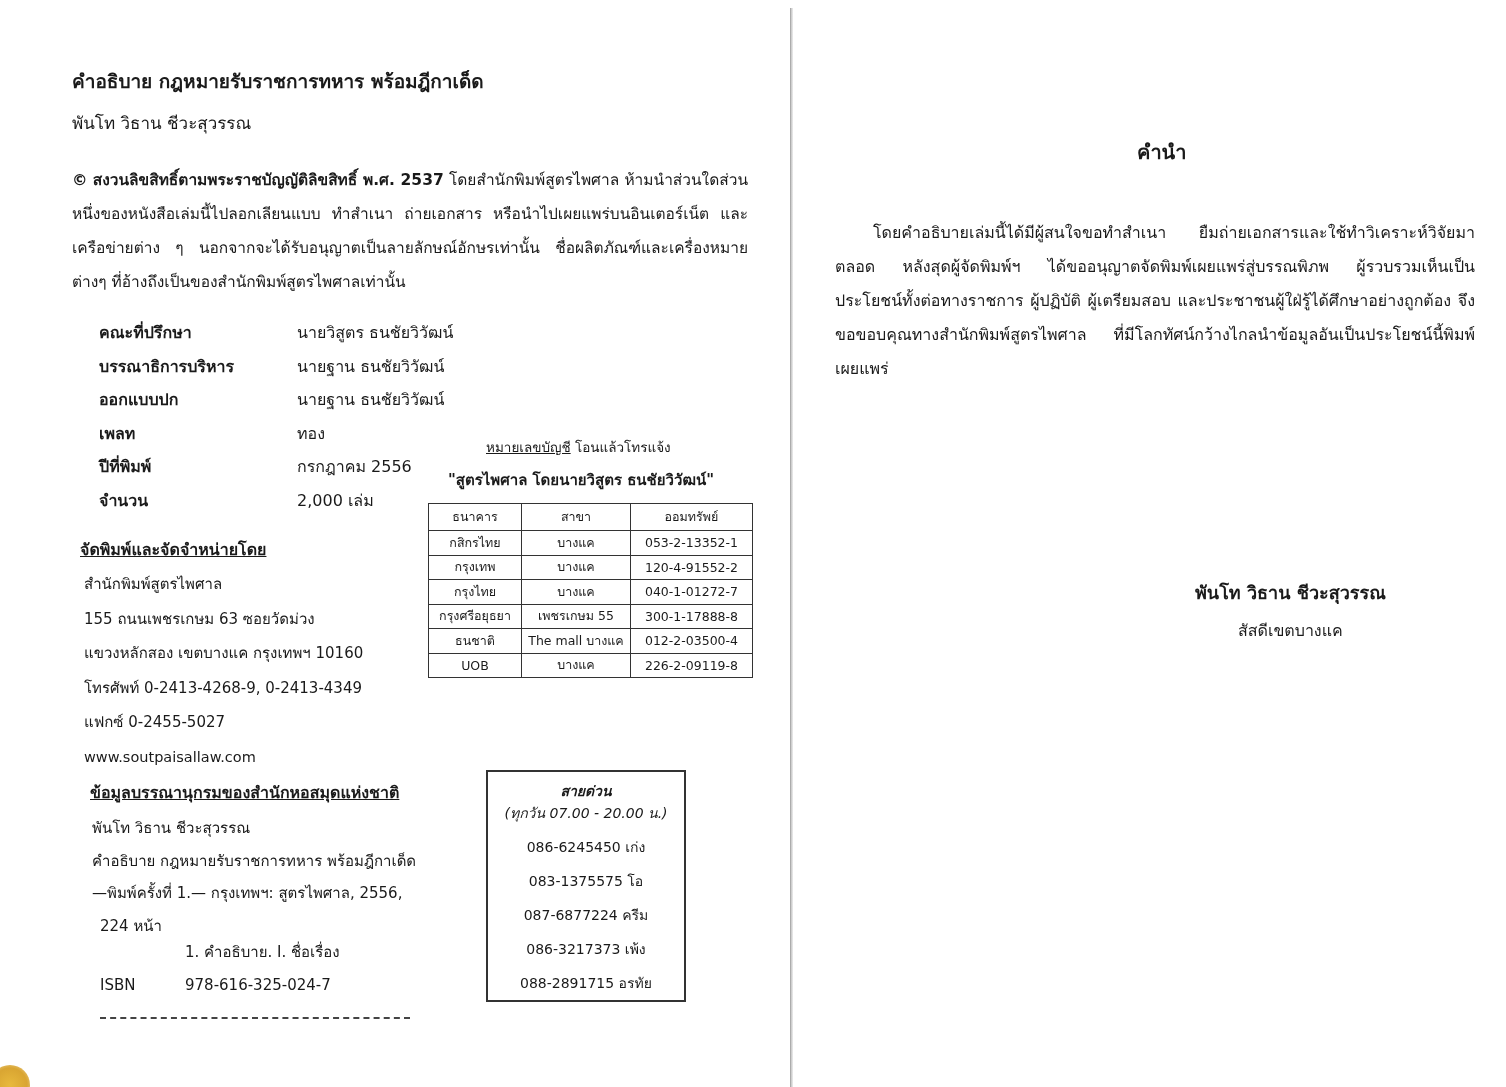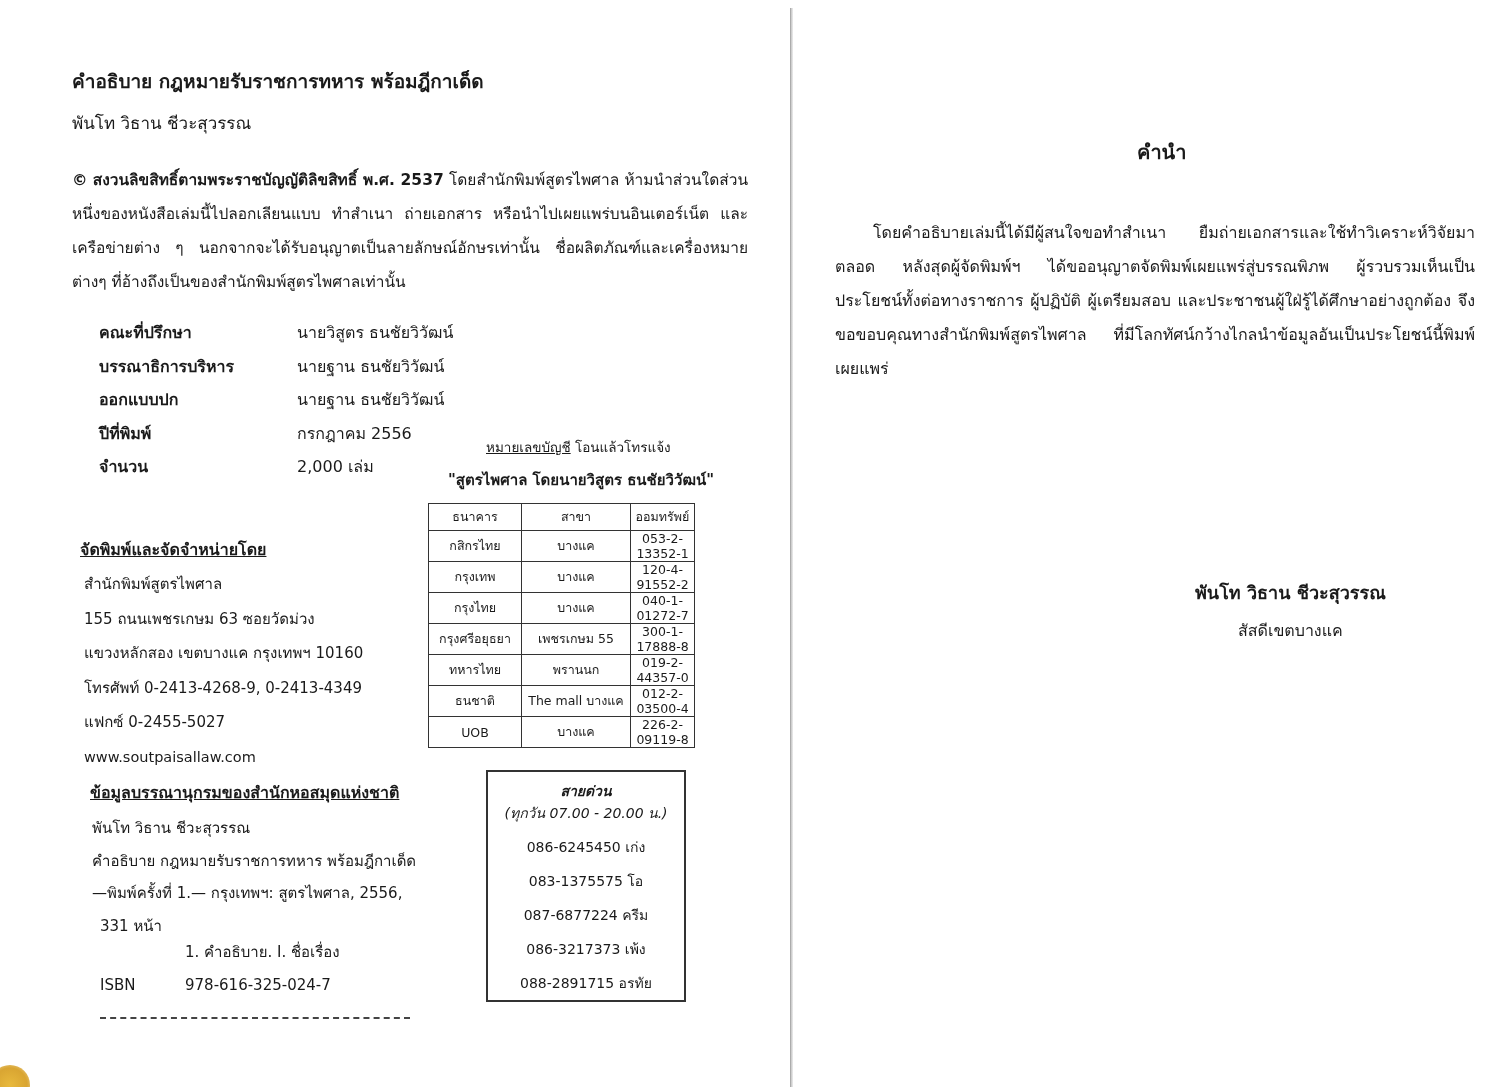--- a/index.html
+++ b/index.html
@@ -31,21 +31,21 @@
   .credits { left: 78px; top: 316px; font-size: 16px; }
   .credit-row { display: flex; height: 33.5px; align-items: center; }
   .credit-label { width: 198px; font-weight: bold; margin-left: 21px; }
   .credit-value { }
 
   .acct-title { left: 486px; top: 436px; font-size: 13.5px; }
   .acct-title .u { text-decoration: underline; }
   .acct-name { left: 448px; top: 468px; font-size: 15px; font-weight: bold; }
 
   table.bank {
-    position: absolute; left: 428px; top: 503px; width: 267px;
+    position: absolute; left: 428px; top: 503px; width: 325px;
     border-collapse: collapse; font-size: 12.5px; border: 1.5px solid #222;
   }
   table.bank td, table.bank th {
     border: 1px solid #333; height: 23.5px; padding: 0 4px; text-align: center; font-weight: normal;
   }
   table.bank th { height: 26px; }
   table.bank .c1 { width: 84px; }
   table.bank .c2 { width: 100px; }
 
   .pub-head { left: 80px; top: 537px; font-size: 16px; font-weight: bold; text-decoration: underline; text-align: right; }
@@ -98,20 +98,24 @@
   </div>
   <div class="credit-row">
     <span class="credit-label">บรรณาธิการบริหาร</span>
     <span class="credit-value">นายฐาน  ธนชัยวิวัฒน์</span>
   </div>
   <div class="credit-row">
     <span class="credit-label">ออกแบบปก</span>
     <span class="credit-value">นายฐาน  ธนชัยวิวัฒน์</span>
   </div>
   <div class="credit-row">
+    <span class="credit-label">เพลท</span>
+    <span class="credit-value">ทอง</span>
+  </div>
+  <div class="credit-row">
     <span class="credit-label">ปีที่พิมพ์</span>
     <span class="credit-value">กรกฎาคม  2556</span>
   </div>
   <div class="credit-row">
     <span class="credit-label">จำนวน</span>
     <span class="credit-value">2,000  เล่ม</span>
   </div>
 </div>
 
 <div class="abs acct-title">
@@ -138,25 +142,20 @@
   </tr>
   <tr>
     <td>กรุงไทย</td>
     <td>บางแค</td>
     <td>040-1-01272-7</td>
   </tr>
   <tr>
     <td>กรุงศรีอยุธยา</td>
     <td>เพชรเกษม  55</td>
     <td>300-1-17888-8</td>
-  </tr>
-  <tr>
-    <td>ทหารไทย</td>
-    <td>พรานนก</td>
-    <td>019-2-44357-0</td>
   </tr>
   <tr>
     <td>ธนชาติ</td>
     <td>The mall บางแค</td>
     <td>012-2-03500-4</td>
   </tr>
   <tr>
     <td>UOB</td>
     <td>บางแค</td>
     <td>226-2-09119-8</td>
@@ -172,21 +171,21 @@
   <div>โทรศัพท์  0-2413-4268-9,  0-2413-4349</div>
   <div>แฟกซ์  0-2455-5027</div>
   <div class="web">www.soutpaisallaw.com</div>
 </div>
 
 <div class="abs cip-head">ข้อมูลบรรณานุกรมของสำนักหอสมุดแห่งชาติ</div>
 <div class="abs cip-lines">
   <div>พันโท วิธาน ชีวะสุวรรณ</div>
   <div>คำอธิบาย กฎหมายรับราชการทหาร  พร้อมฎีกาเด็ด</div>
   <div>—พิมพ์ครั้งที่ 1.—  กรุงเทพฯ: สูตรไพศาล, 2556,</div>
-  <div class="indent">331  หน้า</div>
+  <div class="indent">224  หน้า</div>
 </div>
 <div class="abs cip-subject">1. คำอธิบาย. I. ชื่อเรื่อง</div>
 <div class="abs isbn-label">ISBN</div>
 <div class="abs isbn-value">978-616-325-024-7</div>
 <div class="abs dash-line"></div>
 
 <div class="hotline">
   <div class="h-title">สายด่วน</div>
   <div class="h-hours">(ทุกวัน 07.00 - 20.00 น.)</div>
   <div class="h-phone">086-6245450  เก่ง</div>

